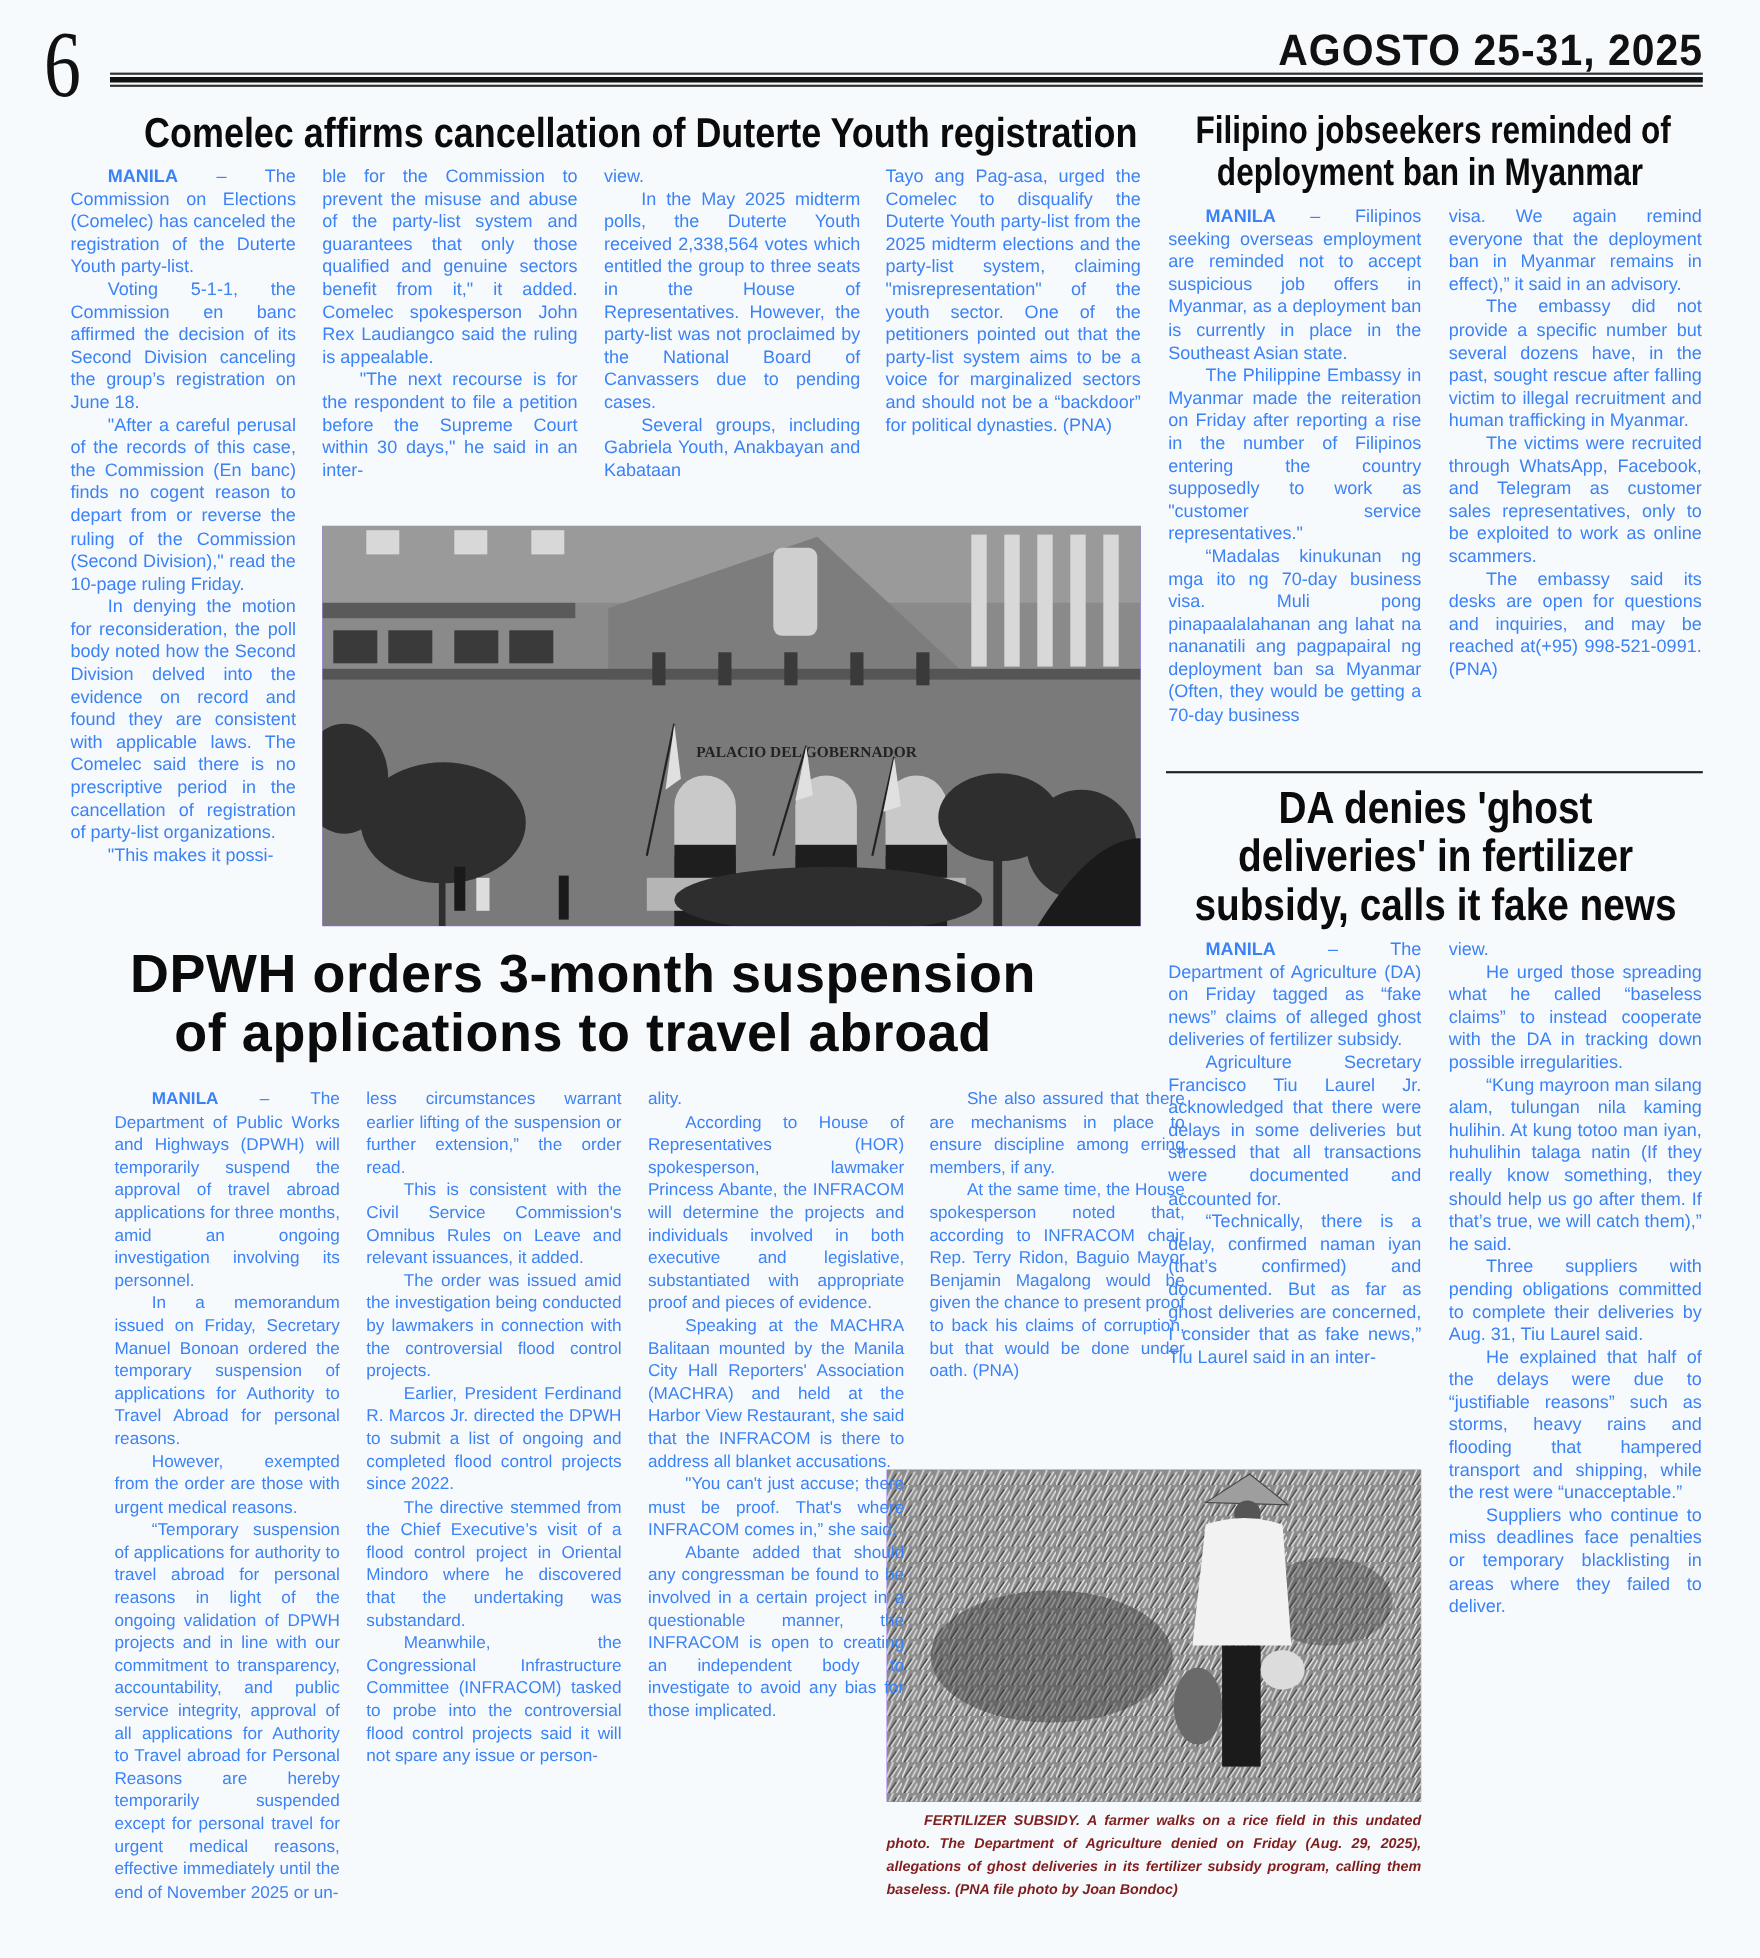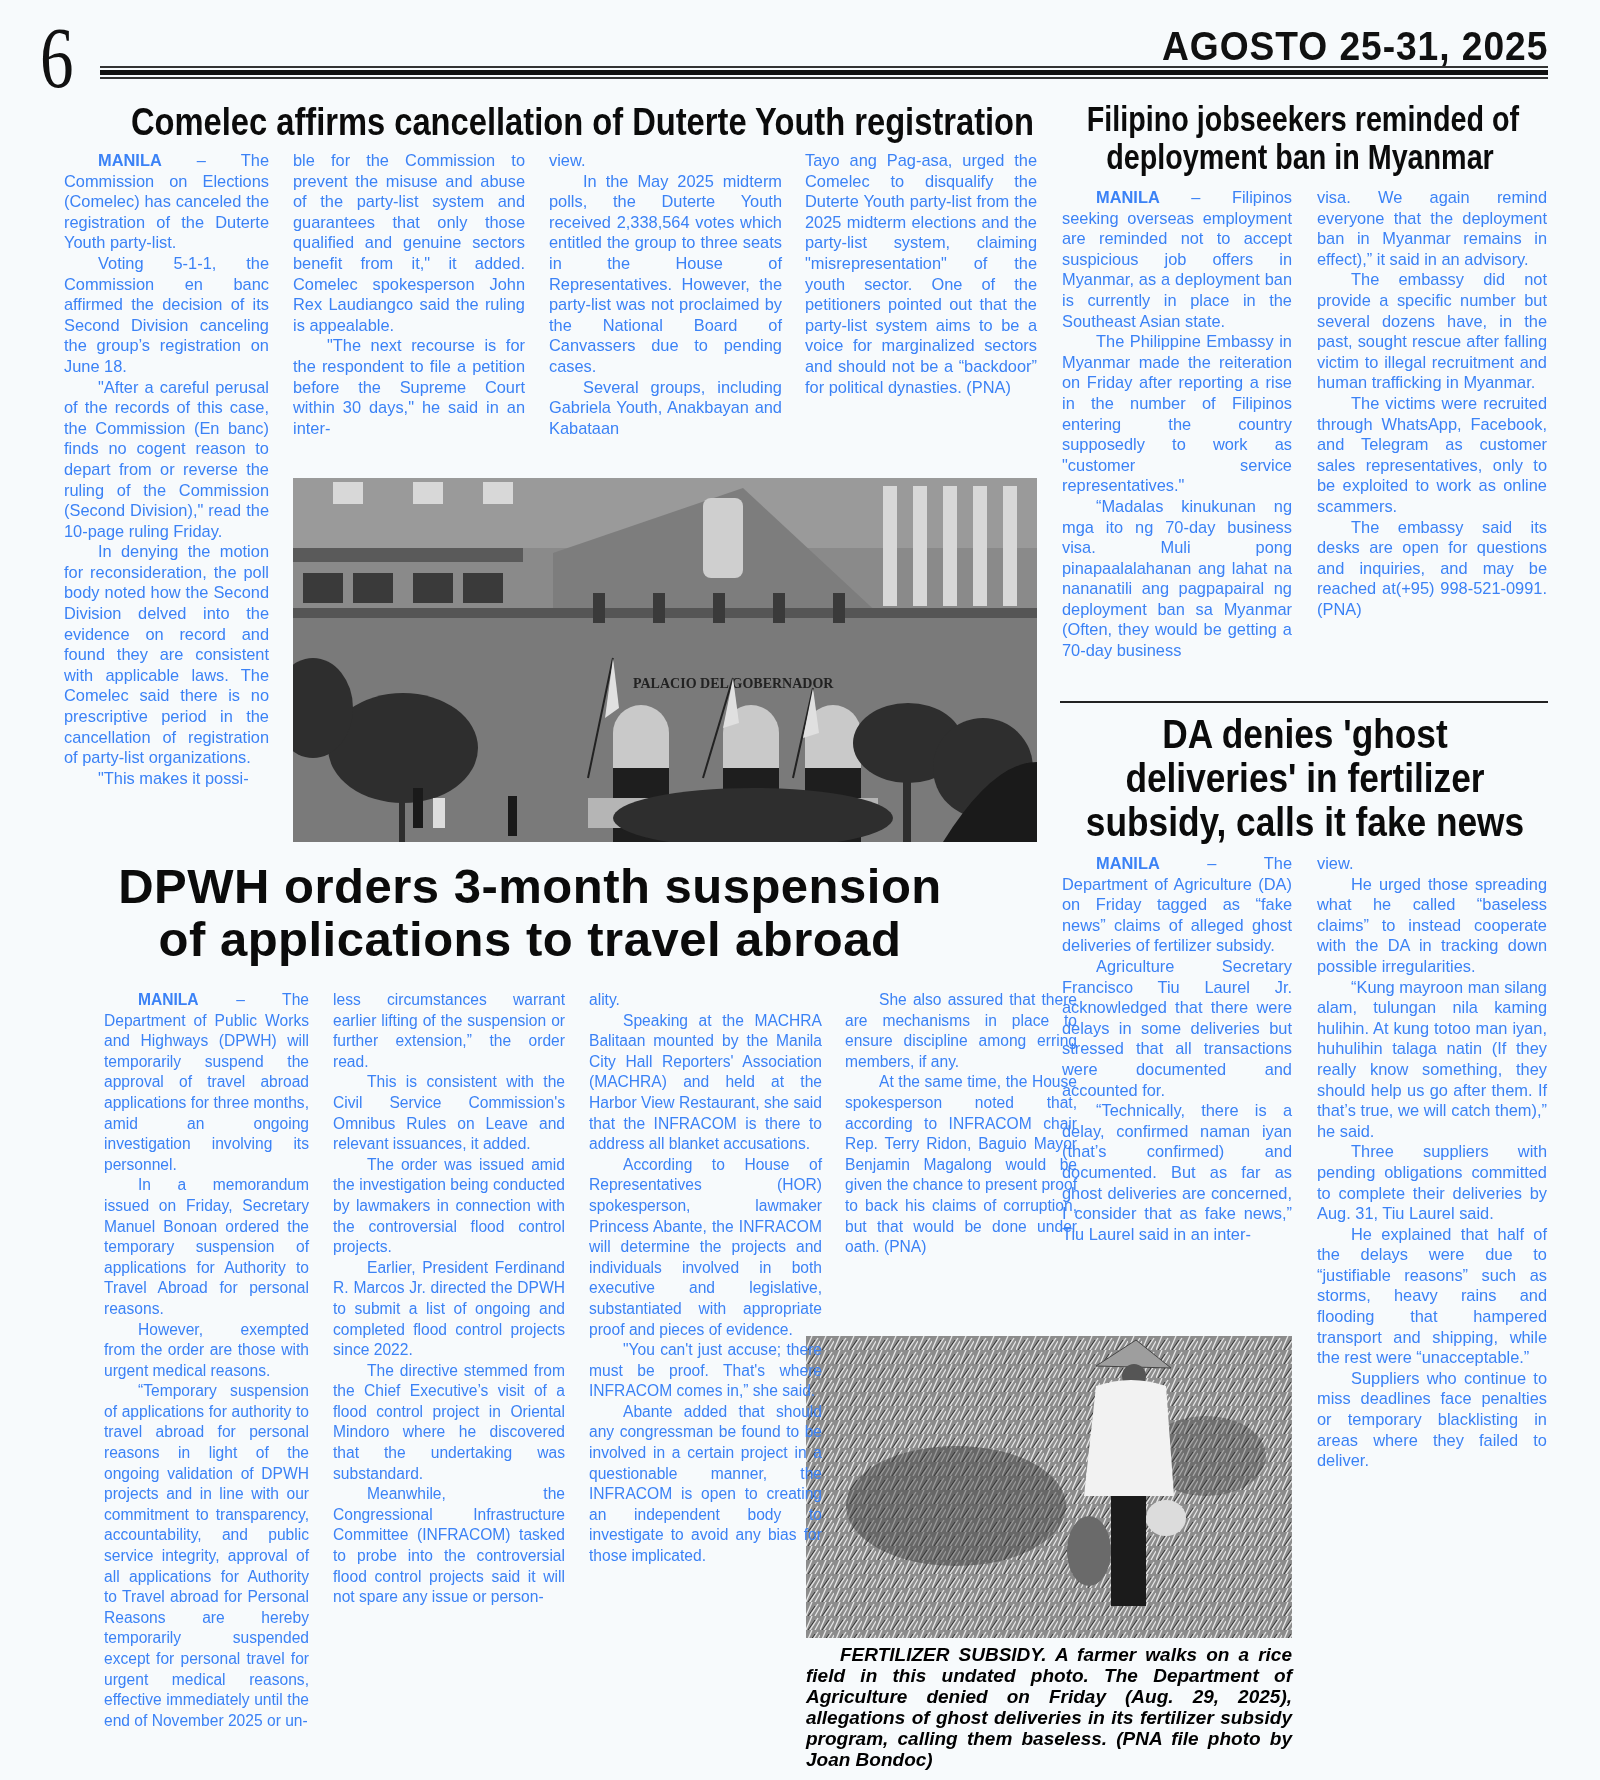--- a/index.html
+++ b/index.html
@@ -18,21 +18,21 @@
   .h-da { left: 1050px; top: 712px; width: 510px; font-size: 41px; line-height: 44px; transform: scaleX(0.86); transform-origin: center top; }
   .h-dpwh { left: 20px; top: 860px; width: 1020px; font-size: 49px; line-height: 53px; letter-spacing: 0.5px; }
 
   .col { position: absolute; font-size: 16.4px; line-height: 20.6px; text-align: justify; color: #3b82f6; }
   .col p { text-indent: 34px; }
   .col p.first-noindent { text-indent: 0; }
   .dateline { font-weight: 700; }
   .col.narrow { font-size: 15.6px; margin-left: 40px; }
 
   .photo { position: absolute; overflow: hidden; background: #8b5cf6; }
-  .caption { position: absolute; font-style: italic; font-weight: 700; font-size: 19px; line-height: 21px; color: #000000; text-align: justify; }
+  .caption { position: absolute; font-style: italic; font-weight: 700; font-size: 13px; line-height: 21px; color: #7f1d1d; text-align: justify; }
   .caption p { text-indent: 34px; }
 
   .section-rule { position: absolute; left: 1060px; width: 488px; top: 701px; height: 2px; background: #222; }
 </style>
 </head>
 <body>
 
 <div class="page-number">6</div>
 <div class="date-line">AGOSTO 25-31, 2025</div>
 <div class="rule-group">
@@ -209,21 +209,21 @@
 <div class="col narrow" style="left:293px; top:990px; width:232px;">
   <p class="first-noindent">less circumstances warrant earlier lifting of the suspension or further extension,” the order read.</p>
   <p>This is consistent with the Civil Service Commission's Omnibus Rules on Leave and relevant issuances, it added.</p>
   <p>The order was issued amid the investigation being conducted by lawmakers in connection with the controversial flood control projects.</p>
   <p>Earlier, President Ferdinand R. Marcos Jr. directed the DPWH to submit a list of ongoing and completed flood control projects since 2022.</p>
   <p>The directive stemmed from the Chief Executive’s visit of a flood control project in Oriental Mindoro where he discovered that the undertaking was substandard.</p>
   <p>Meanwhile, the Congressional Infrastructure Committee (INFRACOM) tasked to probe into the controversial flood control projects said it will not spare any issue or person-</p>
 </div>
 <div class="col narrow" style="left:549px; top:990px; width:233px;">
   <p class="first-noindent">ality.</p>
+  <p>According to House of Representatives (HOR) spokesperson, lawmaker Princess Abante, the INFRACOM will determine the projects and individuals involved in both executive and legislative, substantiated with appropriate proof and pieces of evidence.</p>
   <p>Speaking at the MACHRA Balitaan mounted by the Manila City Hall Reporters' Association (MACHRA) and held at the Harbor View Restaurant, she said that the INFRACOM is there to address all blanket accusations.</p>
-  <p>According to House of Representatives (HOR) spokesperson, lawmaker Princess Abante, the INFRACOM will determine the projects and individuals involved in both executive and legislative, substantiated with appropriate proof and pieces of evidence.</p>
   <p>"You can't just accuse; there must be proof. That's where INFRACOM comes in,” she said.</p>
   <p>Abante added that should any congressman be found to be involved in a certain project in a questionable manner, the INFRACOM is open to creating an independent body to investigate to avoid any bias for those implicated.</p>
 </div>
 <div class="col narrow" style="left:805px; top:990px; width:232px;">
   <p>She also assured that there are mechanisms in place to ensure discipline among erring members, if any.</p>
   <p>At the same time, the House spokesperson noted that, according to INFRACOM chair Rep. Terry Ridon, Baguio Mayor Benjamin Magalong would be given the chance to present proof to back his claims of corruption, but that would be done under oath.  (PNA)</p>
 </div>
 
 </body></html>

